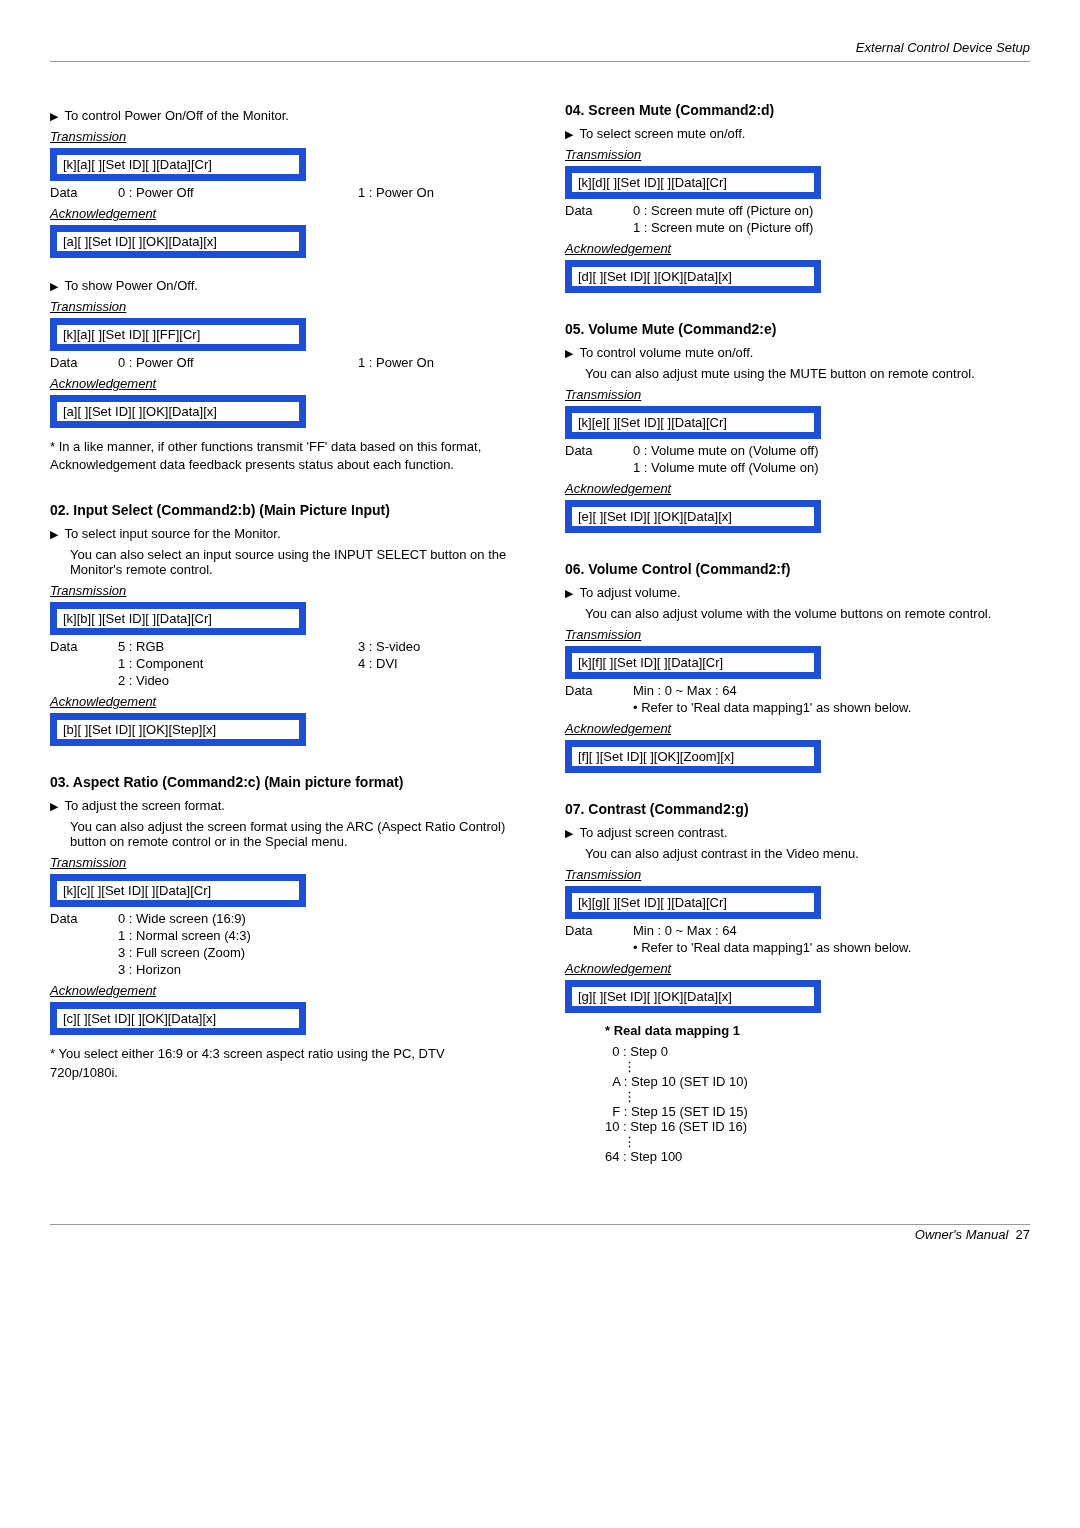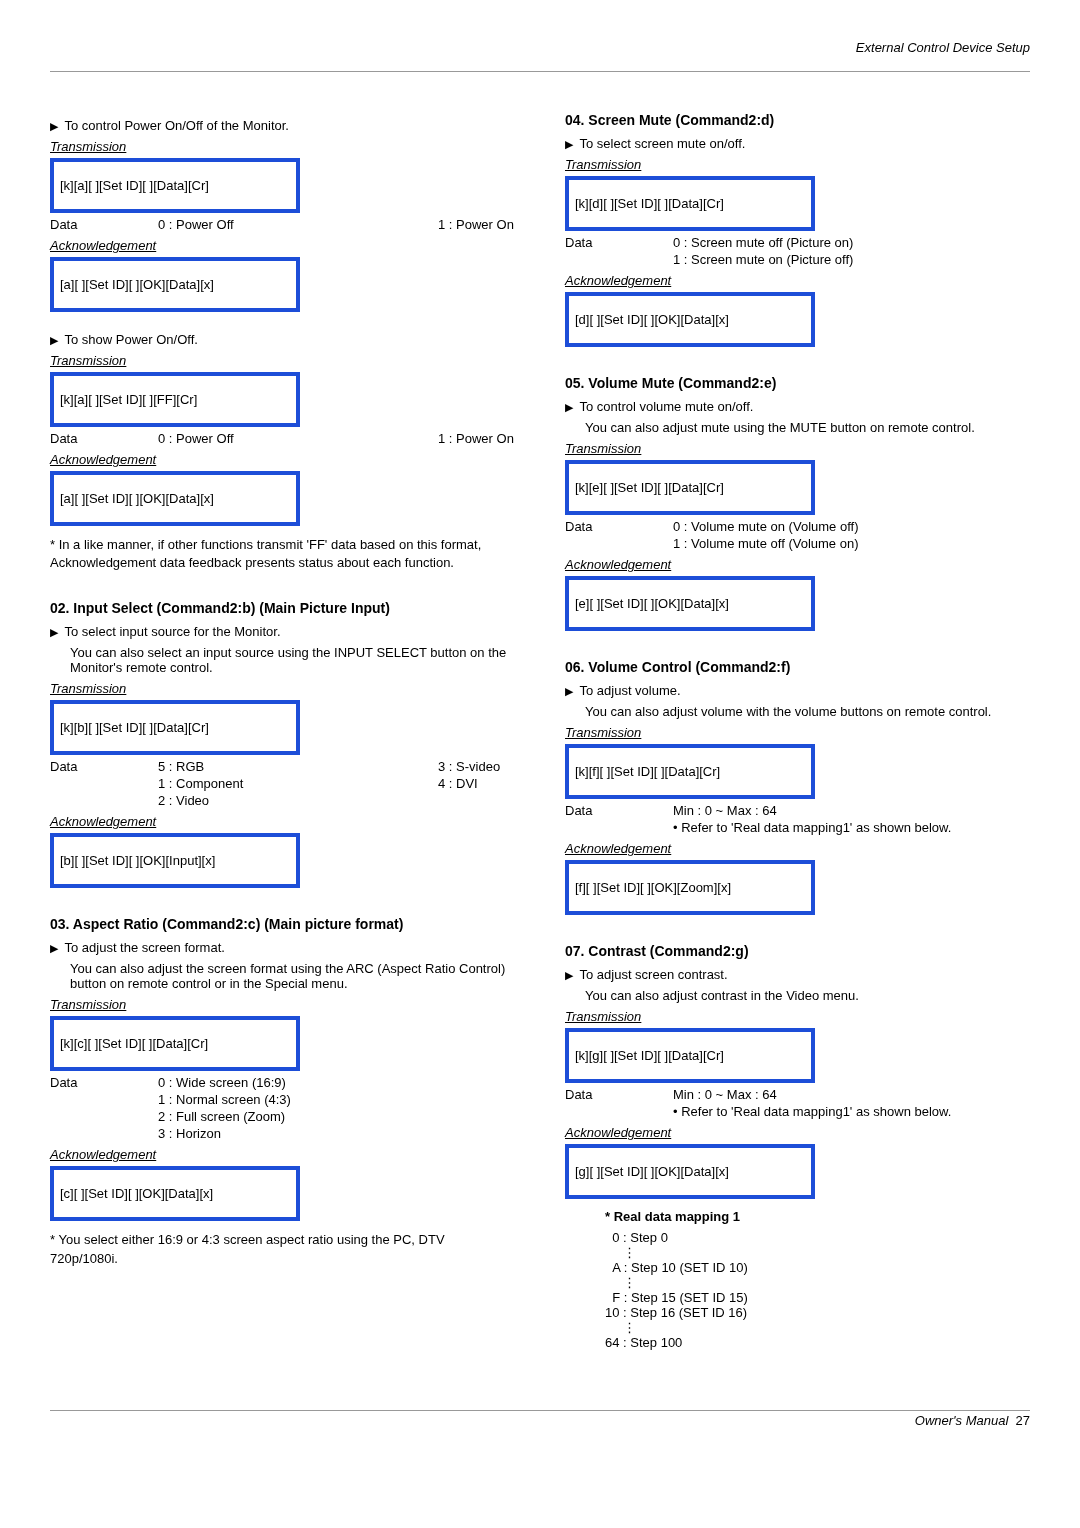--- a/index.html
+++ b/index.html
@@ -9,21 +9,21 @@
     background: #fff;
     margin: 0;
     padding: 40px 50px 30px;
     width: 1080px;
     box-sizing: border-box;
   }
   .header-right {
     text-align: right;
     font-style: italic;
     font-size: 13px;
-    padding-bottom: 16px;
+    padding-bottom: 6px;
     border-bottom: 1px solid #999;
     margin-bottom: 40px;
   }
   .columns {
     display: flex;
     gap: 50px;
   }
   .col {
     flex: 1;
     min-width: 0;
@@ -43,30 +43,29 @@
     margin-right: 6px;
     font-size: 11px;
   }
   .indent { margin-left: 20px; }
   .subhead {
     text-decoration: underline;
     font-style: italic;
     margin: 6px 0 4px;
   }
   .cmdbox {
-    border: 4px solid #1d4ed8;
-    padding: 16px 6px;
+    border: 7px solid #1d4ed8;
+    padding: 2px 6px;
     width: 230px;
     margin-bottom: 4px;
     font-size: 13px;
   }
   .datarow {
     margin: 2px 0;
     display: flex;
-    gap: 40px;
   }
   .data-label { width: 68px; }
   .data-val-left { width: 240px; }
   .data-val-right { }
   .note {
     margin-top: 10px;
     line-height: 1.4;
   }
   .footer {
     margin-top: 60px;
@@ -125,38 +124,38 @@
     <div class="datarow">
       <span class="data-label"></span>
       <span class="data-val-left">1  :  Component</span>
       <span class="data-val-right">4  :  DVI</span>
     </div>
     <div class="datarow">
       <span class="data-label"></span>
       <span class="data-val-left">2  :  Video</span>
     </div>
     <div class="subhead">Acknowledgement</div>
-    <div class="cmdbox">[b][  ][Set ID][  ][OK][Input][x]</div>
+    <div class="cmdbox">[b][  ][Set ID][  ][OK][Step][x]</div>
 
     <div class="section-title">03. Aspect Ratio (Command2:c) (Main picture format)</div>
     <div class="arrow-line"><span class="arrow">▶</span><span>To adjust the screen format.</span></div>
     <div class="indent">You can also adjust the screen format using the ARC (Aspect Ratio Control) button on remote control or in the Special menu.</div>
     <div class="subhead">Transmission</div>
     <div class="cmdbox">[k][c][  ][Set ID][  ][Data][Cr]</div>
     <div class="datarow">
       <span class="data-label">Data</span>
       <span>0  :   Wide screen (16:9)</span>
     </div>
     <div class="datarow">
         <span class="data-label"></span>
         <span>1  :   Normal screen (4:3)</span>
       </div>
     <div class="datarow">
         <span class="data-label"></span>
-        <span>2  :   Full screen (Zoom)</span>
+        <span>3  :   Full screen (Zoom)</span>
       </div>
     <div class="datarow">
         <span class="data-label"></span>
         <span>3  :   Horizon</span>
       </div>
     <div class="subhead">Acknowledgement</div>
     <div class="cmdbox">[c][  ][Set ID][  ][OK][Data][x]</div>
     <div class="note">* You select either 16:9 or 4:3 screen aspect ratio using the PC, DTV 720p/1080i.</div>
   </div>
 

